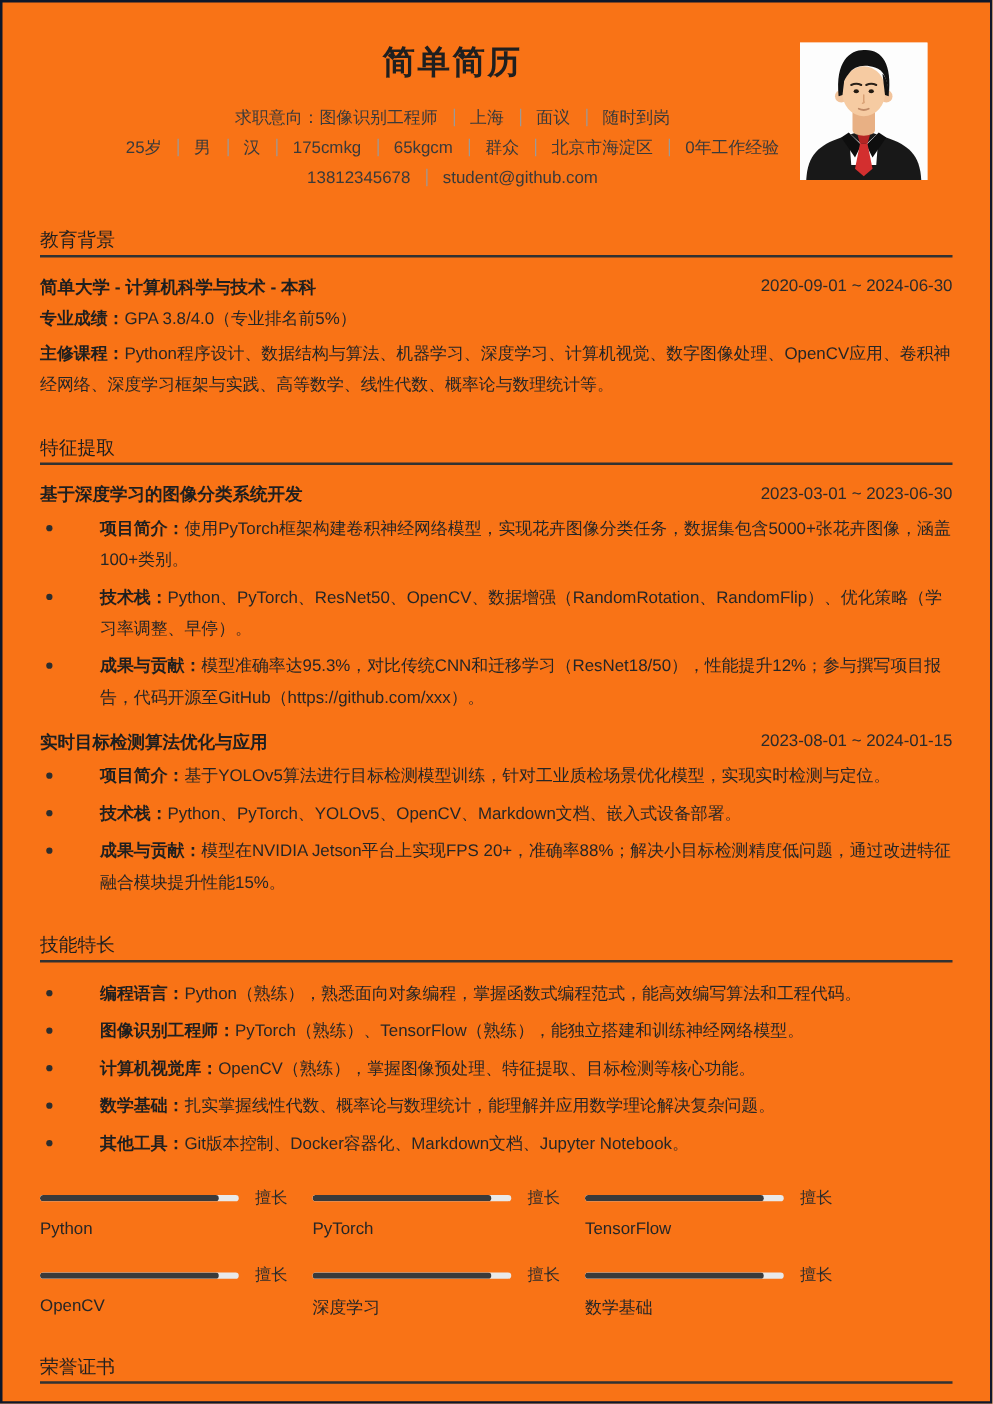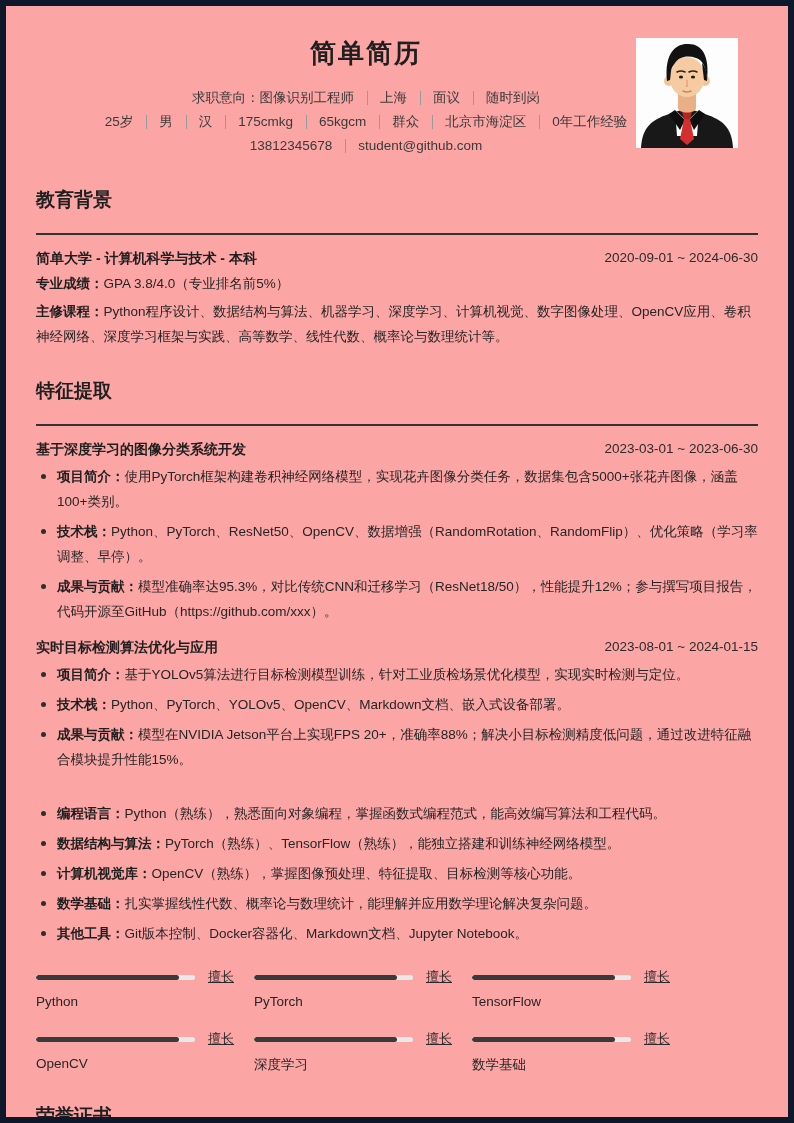--- a/index.html
+++ b/index.html
@@ -1,52 +1,52 @@
 <!DOCTYPE html>
 <html lang="zh"><head>
 <meta charset="utf-8">
 <style>
   html,body{margin:0;padding:0;background:#ececec;}
   .page{
     width:794px;height:1123px;box-sizing:border-box;margin:0 auto;
-    background:#fca5a5;border:6px solid #0f172a;
+    background:#f97316;border:2px solid #0f172a;
     padding:24px 30px 0 30px;position:relative;
     font-family:"Liberation Sans","DejaVu Sans",sans-serif;
     color:#262626;overflow:hidden;
   }
   
   .header{position:relative;min-height:122px;}
   .header-text{width:660px;text-align:center;}
   .resume-title{font-size:26px;font-weight:bold;letter-spacing:2px;margin:6px 0 15px 0;color:#1f1f1f;}
   .info-row{display:flex;justify-content:center;font-size:13.5px;color:#3a3a3a;line-height:24px;}
   .info-row .part{position:relative;padding:0 13px;white-space:nowrap;}
   .info-row .part + .part::before{
     content:"";position:absolute;left:0;top:5px;bottom:5px;border-left:1px solid #9a9a9a;
   }
   .photo{position:absolute;right:20px;top:2px;width:102px;height:110px;background:#fdfdfd;}
   
   .section{margin-top:29px;}
-  .section-heading{font-size:19px;font-weight:bold;color:#1f1f1f;padding-bottom:20px;border-bottom:2px solid #323232;}
+  .section-heading{font-size:15px;font-weight:normal;color:#1f1f1f;padding-bottom:2px;border-bottom:2px solid #323232;}
   .title-row{display:flex;justify-content:space-between;align-items:flex-start;margin-top:15px;}
   .entry-title{font-size:14px;font-weight:bold;color:#1f1f1f;}
   .entry-date{font-size:13.5px;color:#2b2b2b;}
   .plain-row{font-size:13.5px;line-height:25px;margin-top:3px;}
   .lbl{font-weight:bold;color:#1f1f1f;}
   
   .bullets{margin-top:5px;}
   .bullet{display:flex;font-size:13.5px;line-height:25px;margin-top:5px;}
   .bullet .dot{flex:0 0 auto;width:5px;height:5px;border-radius:50%;background:#2e2e2e;margin:10px 11px 0 5px;}
-  .bullet .btxt{flex:1;}
+  .bullet .btxt{flex:1;margin-left:27px;}
   .proj{margin-top:4px;}
   
   .skill-grid{display:grid;grid-template-columns:repeat(3,198px);column-gap:20px;row-gap:21px;margin-top:22px;}
   .skill-bar-row{display:flex;align-items:center;gap:13px;}
   .track{flex:1;height:5px;background:#e9e9e9;border-radius:3px;overflow:hidden;}
   .fill{height:100%;background:#3a3a3a;border-radius:3px;}
-  .level{font-size:13px;color:#2b2b2b;white-space:nowrap;text-decoration:underline;}
+  .level{font-size:13px;color:#2b2b2b;white-space:nowrap;}
   .skill-name{font-size:13.5px;margin-top:8px;color:#262626;}
 </style>
 </head>
 <body>
 
 <div class="page">
 
   <div class="header">
     <div class="header-text">
       <div class="resume-title">简单简历</div>
@@ -163,28 +163,29 @@
           </div>
         <div class="bullet">
             <span class="dot"></span>
             <span class="btxt"><span class="lbl">成果与贡献：</span><span>模型在NVIDIA Jetson平台上实现FPS 20+，准确率88%；解决小目标检测精度低问题，通过改进特征融合模块提升性能15%。</span></span>
           </div>
       </div>
     </div>
   </div>
 
   <div class="section">
+    <div class="section-heading">技能特长</div>
     <div class="bullets" style="margin-top:12px;">
       <div class="bullet">
           <span class="dot"></span>
           <span class="btxt"><span class="lbl">编程语言：</span><span>Python（熟练），熟悉面向对象编程，掌握函数式编程范式，能高效编写算法和工程代码。</span></span>
         </div>
       <div class="bullet">
           <span class="dot"></span>
-          <span class="btxt"><span class="lbl">数据结构与算法：</span><span>PyTorch（熟练）、TensorFlow（熟练），能独立搭建和训练神经网络模型。</span></span>
+          <span class="btxt"><span class="lbl">图像识别工程师：</span><span>PyTorch（熟练）、TensorFlow（熟练），能独立搭建和训练神经网络模型。</span></span>
         </div>
       <div class="bullet">
           <span class="dot"></span>
           <span class="btxt"><span class="lbl">计算机视觉库：</span><span>OpenCV（熟练），掌握图像预处理、特征提取、目标检测等核心功能。</span></span>
         </div>
       <div class="bullet">
           <span class="dot"></span>
           <span class="btxt"><span class="lbl">数学基础：</span><span>扎实掌握线性代数、概率论与数理统计，能理解并应用数学理论解决复杂问题。</span></span>
         </div>
       <div class="bullet">

